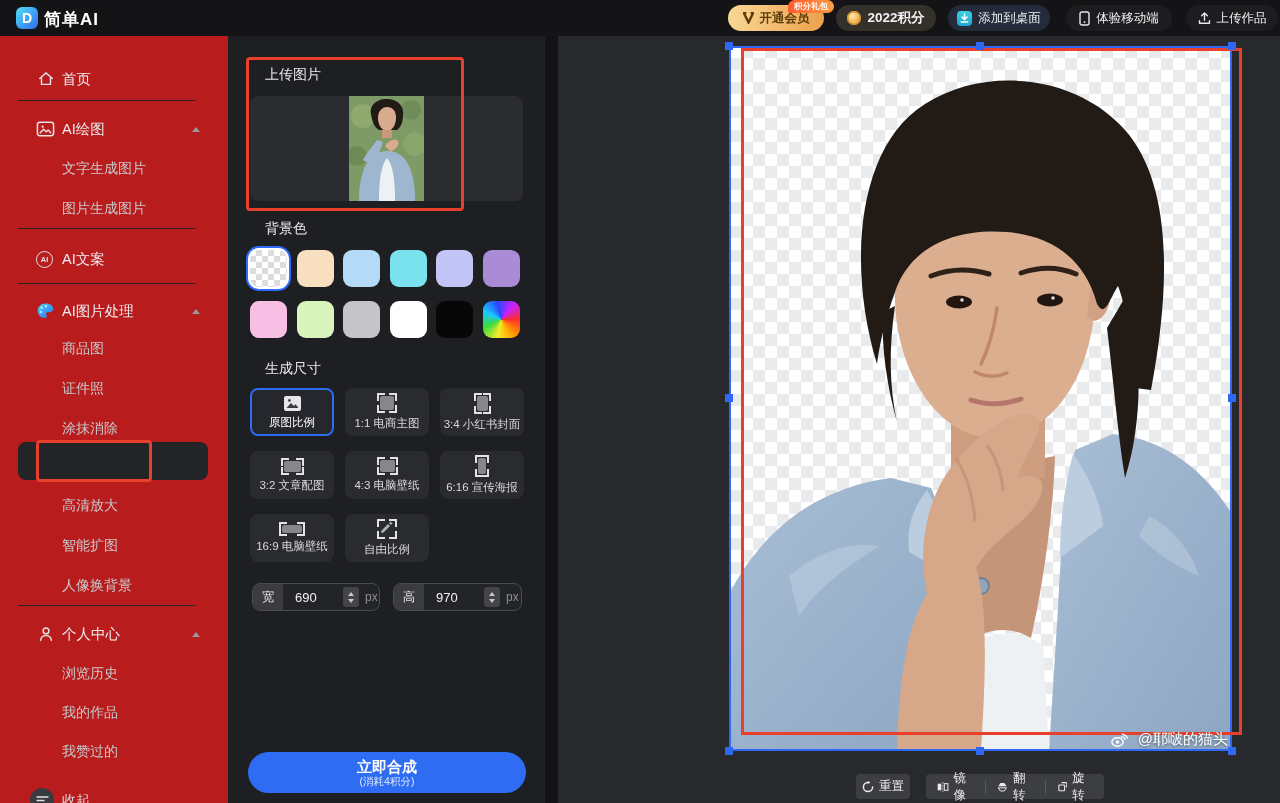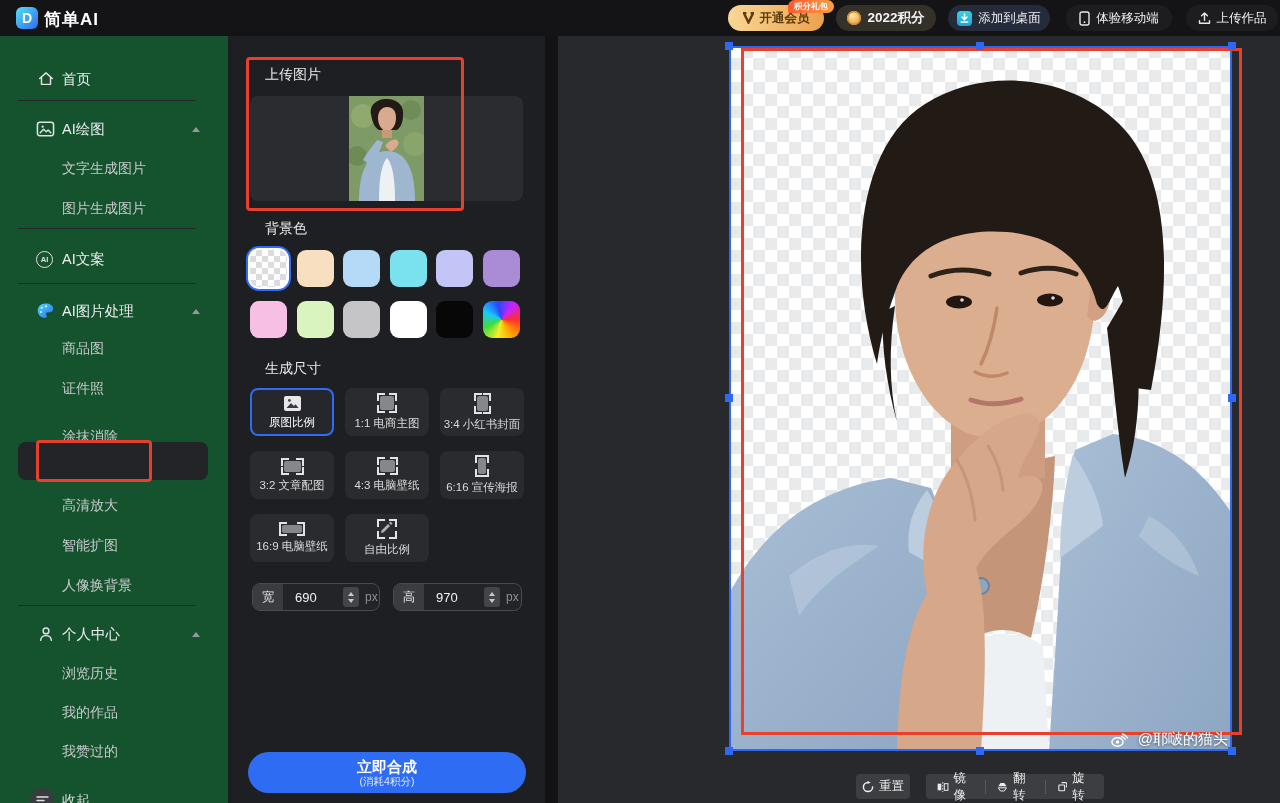--- a/index.html
+++ b/index.html
@@ -12,21 +12,21 @@
   .tb-btn{top:5px;height:26px;border-radius:14px;display:flex;align-items:center;justify-content:center;gap:6px;font-size:12.5px;color:#f2f2f4;cursor:pointer;}
   .vip{left:728px;width:96px;background:linear-gradient(90deg,#f9d795,#eca14c);color:#5b3c0a;font-weight:bold;}
   .vip-badge{left:788px;top:0;height:13px;line-height:13px;padding:0 6px;border-radius:7px 7px 7px 2px;background:linear-gradient(90deg,#ff5a2e,#ff9d42);color:#fff;font-size:8.5px;z-index:3;font-weight:bold;}
   .points{left:836px;width:100px;background:#34302a;font-weight:bold;font-size:13.5px;}
   .coin{width:14px;height:14px;border-radius:50%;background:radial-gradient(circle at 35% 30%,#ffe9b0,#f1b253 60%,#df9733);box-shadow:inset 0 0 0 1.5px #d28f2e;}
   .desk{left:948px;width:102px;background:#242b3a;}
   .desk-ic{width:15px;height:15px;border-radius:4px;background:linear-gradient(180deg,#3ad2df,#1fa4d8);display:flex;align-items:center;justify-content:center;}
   .mob{left:1066px;width:106px;background:#1d1d20;}
   .upw{left:1186px;width:92px;background:#1d1d20;}
   
-  #sidebar{left:0;top:36px;width:228px;height:767px;background:#14532d;border-right:5px solid #f97316;}
+  #sidebar{left:0;top:36px;width:228px;height:767px;background:#b91c1c;border-right:5px solid #f97316;}
   .s-item{left:0;width:228px;height:26px;display:flex;align-items:center;cursor:pointer;}
   .s-item .ic{position:absolute;left:36px;width:19px;height:19px;display:flex;align-items:center;justify-content:center;}
   .s-lab{position:absolute;left:62px;font-size:14.5px;color:#ededf0;}
   .s-sub{position:absolute;left:62px;font-size:14px;color:#c7c8cb;}
   .s-arrow{position:absolute;left:192px;width:0;height:0;border-left:4.5px solid transparent;border-right:4.5px solid transparent;border-bottom:5.5px solid #98989c;}
   .s-div{left:18px;width:178px;height:1px;background:#28282b;}
   .s-active-bg{left:18px;top:406px;width:190px;height:38px;background:#232428;border-radius:8px;}
   .ann{border:3px solid #e8402c;border-radius:4px;pointer-events:none;z-index:5;}
   .collapse-circle{left:30px;top:752px;width:24px;height:24px;border-radius:50%;background:#3a3b3e;display:flex;align-items:center;justify-content:center;}
   .collapse-lab{left:62px;top:756px;font-size:14px;color:#d9d9db;}
@@ -172,21 +172,21 @@
         </span>
       <span class="s-lab">AI图片处理</span>
       <span class="s-arrow"></span>
     </div>
     <div class="abs s-item" style="top:300px">
         <span class="s-sub">商品图</span>
       </div>
     <div class="abs s-item" style="top:340px">
         <span class="s-sub">证件照</span>
       </div>
-    <div class="abs s-item" style="top:388px">
+    <div class="abs s-item" style="top:380px">
         <span class="s-sub">涂抹消除</span>
       </div>
 
     <div class="abs s-active-bg"></div>
     <div class="abs ann" style="left:36px;top:404px;width:110px;height:36px;"></div>
 
     <div class="abs s-item" style="top:457px">
         <span class="s-sub">高清放大</span>
       </div>
     <div class="abs s-item" style="top:497px">

